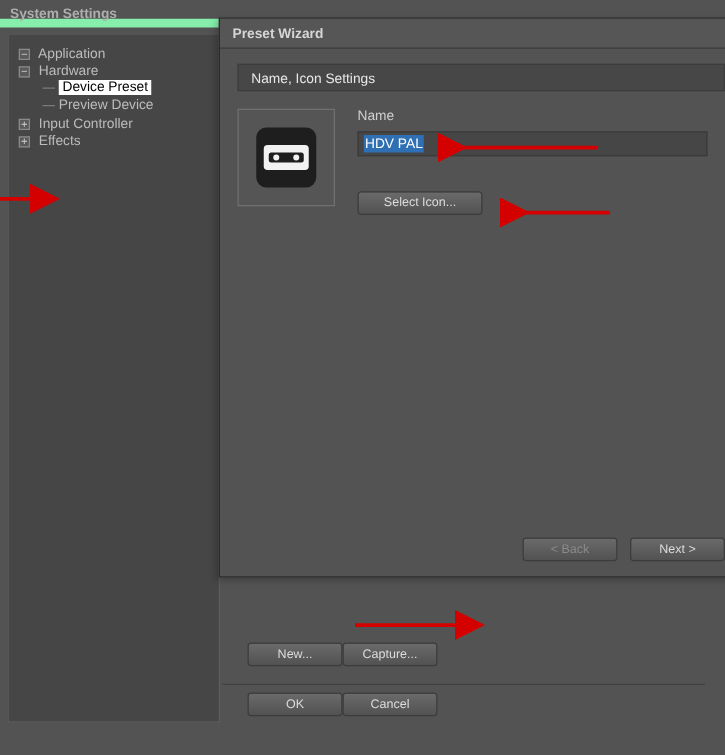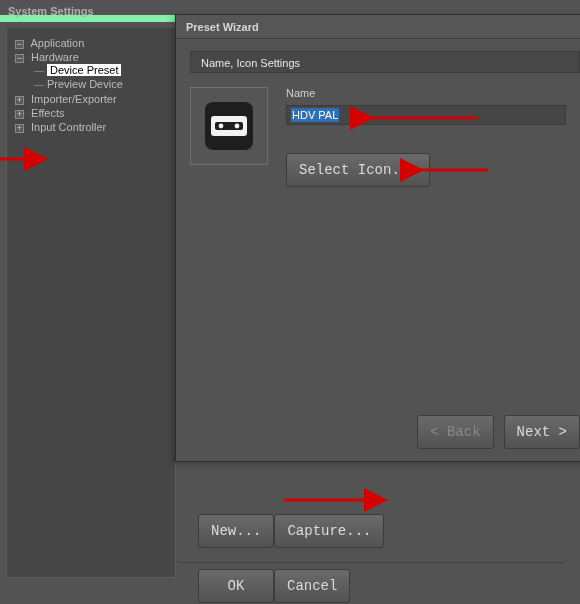--- a/index.html
+++ b/index.html
@@ -88,29 +88,29 @@
     position: relative;
   }
   .btn-row.first { padding-top: 40px; }
   .divider {
     border-top: 1px solid #404040;
     margin: 8px 16px 0 0;
   }
 
   
   .btn {
-    min-width: 76px; height: 34px;
+    min-width: 76px; height: 19px;
     padding: 0 12px;
     background: linear-gradient(#6a6a6a,#525252);
     border: 1px solid #3c3c3c;
     border-radius: 3px;
     color: #dcdcdc;
-    font-size: 14px;
+    font-size: 10px;
     cursor: pointer;
-    display: inline-flex; align-items: center; justify-content: center; font-family: Liberation Mono, monospace;
+    display: inline-flex; align-items: center; justify-content: center;
   }
   .btn.disabled { color: #8a8a8a; cursor: default; }
 
   
   .dialog {
     position: absolute;
     left: 175px; top: 14px;
     width: 420px; 
     height: 448px;
     background: #535353;
@@ -191,29 +191,25 @@
           <li class="node">
             <span class="toggle">−</span>
             <span class="lbl">Hardware</span>
             <ul>
               <li class="leaf selected"><span class="lbl">Device Preset</span></li>
               <li class="leaf"><span class="lbl">Preview Device</span></li>
             </ul>
           </li>
           <li class="node">
             <span class="toggle">+</span>
-            <span class="lbl">Importer/Exporter</span>
+            <span class="lbl">Input Controller</span>
           </li>
           <li class="node">
             <span class="toggle">+</span>
             <span class="lbl">Effects</span>
-          </li>
-          <li class="node">
-            <span class="toggle">+</span>
-            <span class="lbl">Input Controller</span>
           </li>
         </ul>
       </div>
     </div>
 
     <div class="right-strip">
       <div class="btn-row first">
         <button class="btn">New...</button>
         <button class="btn">Capture...</button>
       </div>

